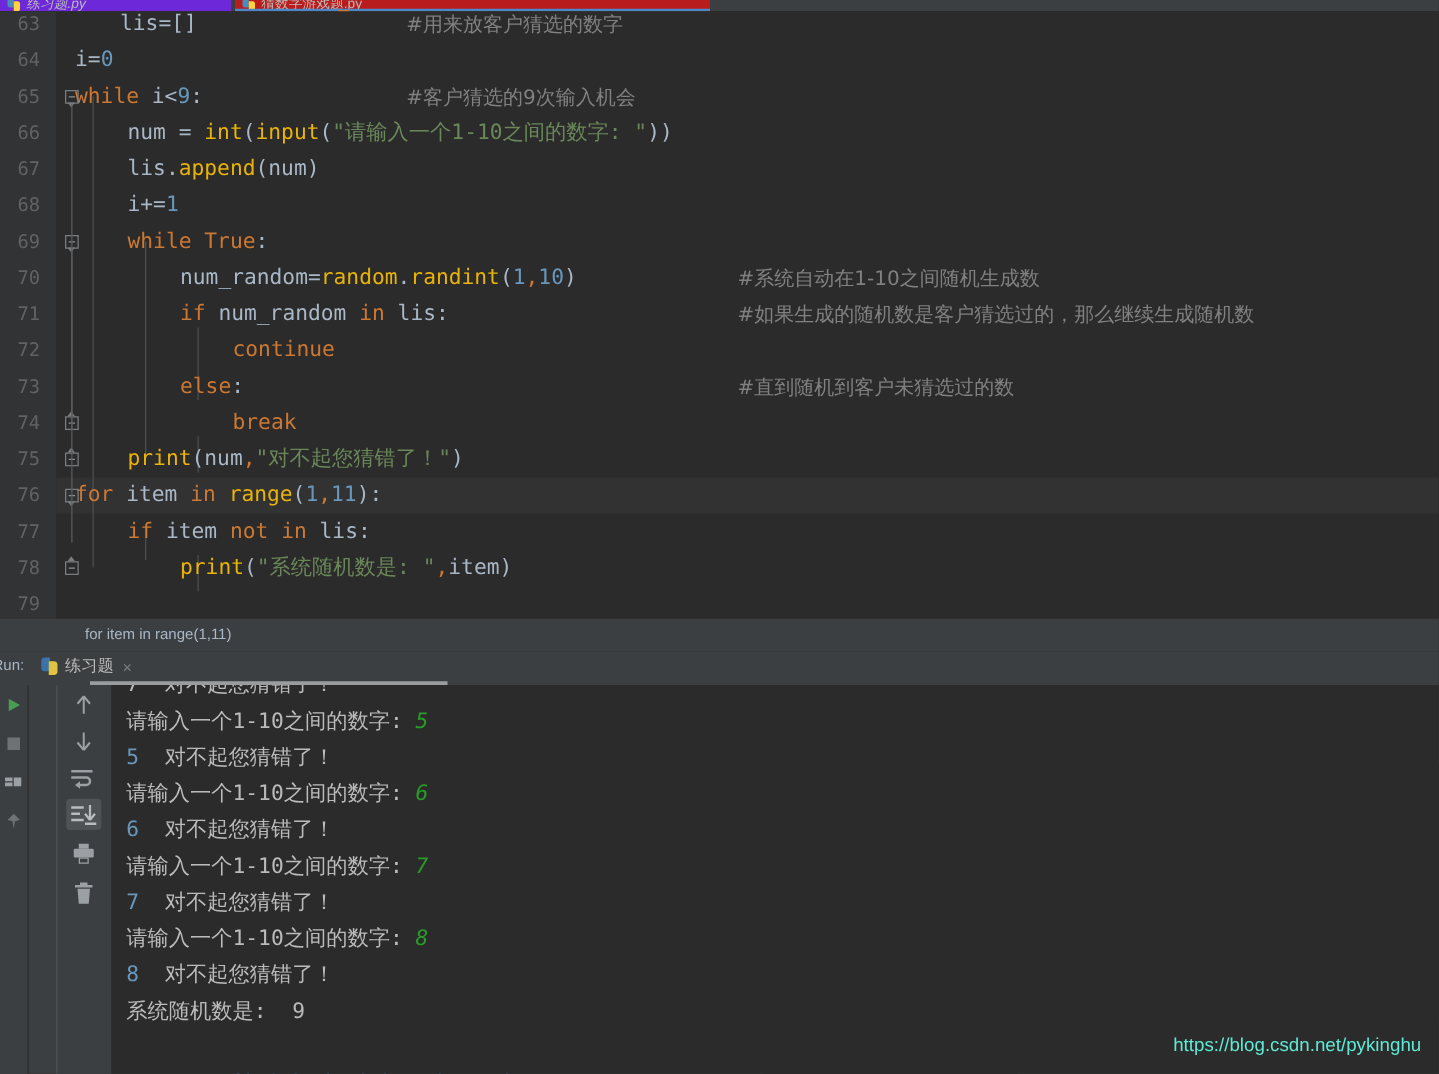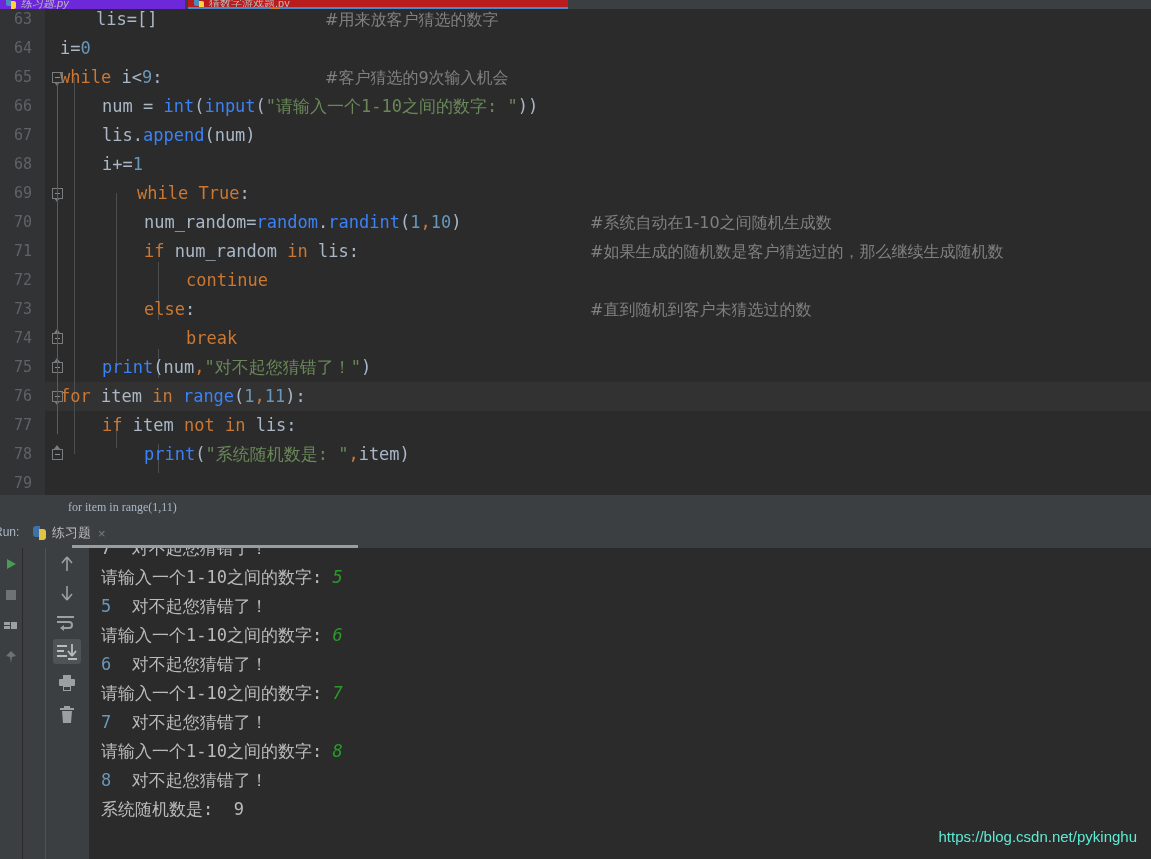--- a/index.html
+++ b/index.html
@@ -68,36 +68,36 @@
   .indentguide{position:absolute;width:1px;background:#4b4f51;}
   .cline{
     position:absolute;left:0;height:29px;line-height:29px;
     white-space:pre;font-size:17px;
     font-family:"DejaVu Sans Mono","Liberation Mono",monospace;
     color:#a9b7c6;
   }
   .kw{color:#cc7832;}
   .num{color:#6897bb;}
   .str{color:#6a8759;}
-  .fn{color:#3b82f6;text-align:center;}
+  .fn{color:#eab308;text-align:center;}
   .id{color:#a9b7c6;}
   .comment-col{
     position:absolute;height:29px;line-height:29px;white-space:pre;
     font-size:16px;color:#808080;
     font-family:"DejaVu Sans","Liberation Sans",sans-serif;
   }
 
   
   .breadcrumb{
     position:absolute;left:0;top:495;width:1151px;height:26px;
     background:#3c3f41;
   }
   .breadcrumb .bc-text{
     position:absolute;left:68px;top:5px;
-    font-family:Liberation Serif, serif;font-size:12px;color:#a9b7c6;
+    font-family:Liberation Sans, sans-serif;font-size:12px;color:#a9b7c6;
   }
   .breadcrumb .bc-gut{position:absolute;left:0;top:0;width:45px;height:26px;background:#3c3f41;}
 
   
   .runpanel{position:absolute;left:0;top:521px;width:1151px;height:338px;background:#3c3f41;}
   .run-head{position:absolute;left:0;top:0;width:1151px;height:24px;}
   .run-label{position:absolute;left:-6px;top:4px;font-family:"Liberation Sans",sans-serif;font-size:12px;color:#a9b7c6;}
   .run-tab{position:absolute;left:33px;top:2px;height:20px;display:flex;align-items:center;}
   .run-tab .pyicon2{width:14px;height:14px;position:relative;margin-right:5px;}
   .run-tab .pyicon2:before{content:"";position:absolute;left:0;top:0;width:7px;height:11px;background:#3b73a8;border-radius:3px 0 0 3px;}
@@ -170,21 +170,21 @@
       <div class="indentguide" style="left: 71px; top: 410px; height: 29px;"></div>
       <div class="indentguide" style="left: 113px; top: 435px; height: 29px;"></div>
       <div class="cline" style="top: -4px; left: 15px; margin-left: 36px;"><span class="id">lis</span>=[]</div>
       <div class="comment-col" style="top: -4px; left: 280px;">#用来放客户猜选的数字</div>
       <div class="cline" style="top: 25px; left: 15px;"><span class="id">i</span>=<span class="num">0</span></div>
       <div class="cline" style="top: 54px; left: 15px;"><span class="kw">while</span> <span class="id">i</span>&lt;<span class="num">9</span>:</div>
       <div class="comment-col" style="top: 54px; left: 280px;">#客户猜选的9次输入机会</div>
       <div class="cline" style="top: 83px; left: 57px;"><span class="id">num</span> = <span class="fn">int</span>(<span class="fn">input</span>(<span class="str">"请输入一个1-10之间的数字: "</span>))</div>
       <div class="cline" style="top: 112px; left: 57px;"><span class="id">lis</span>.<span class="fn">append</span>(<span class="id">num</span>)</div>
       <div class="cline" style="top: 141px; left: 57px;"><span class="id">i</span>+=<span class="num">1</span></div>
-      <div class="cline" style="top: 170px; left: 57px; margin-left: 35px;"><span class="kw">while</span> <span class="kw">True</span>:</div>
+      <div class="cline" style="top: 170px; left: 57px;"><span class="kw">while</span> <span class="kw">True</span>:</div>
       <div class="cline" style="top: 199px; left: 99px;"><span class="id">num_random</span>=<span class="fn">random</span>.<span class="fn">randint</span>(<span class="num">1</span><span class="kw">,</span><span class="num">10</span>)</div>
       <div class="comment-col" style="top: 199px; left: 545px;">#系统自动在1-10之间随机生成数</div>
       <div class="cline" style="top: 228px; left: 99px;"><span class="kw">if</span> <span class="id">num_random</span> <span class="kw">in</span> <span class="id">lis</span>:</div>
       <div class="comment-col" style="top: 228px; left: 545px;">#如果生成的随机数是客户猜选过的，那么继续生成随机数</div>
       <div class="cline" style="top: 257px; left: 141px;"><span class="kw">continue</span></div>
       <div class="cline" style="top: 286px; left: 99px;"><span class="kw">else</span>:</div>
       <div class="comment-col" style="top: 286px; left: 545px;">#直到随机到客户未猜选过的数</div>
       <div class="cline" style="top: 315px; left: 141px;"><span class="kw">break</span></div>
       <div class="cline" style="top: 344px; left: 57px;"><span class="fn">print</span>(<span class="id">num</span><span class="kw">,</span><span class="str">"对不起您猜错了！"</span>)</div>
       <div class="cline" style="top: 373px; left: 15px;"><span class="kw">for</span> <span class="id">item</span> <span class="kw">in</span> <span class="fn">range</span>(<span class="num">1</span><span class="kw">,</span><span class="num">11</span>):</div>

